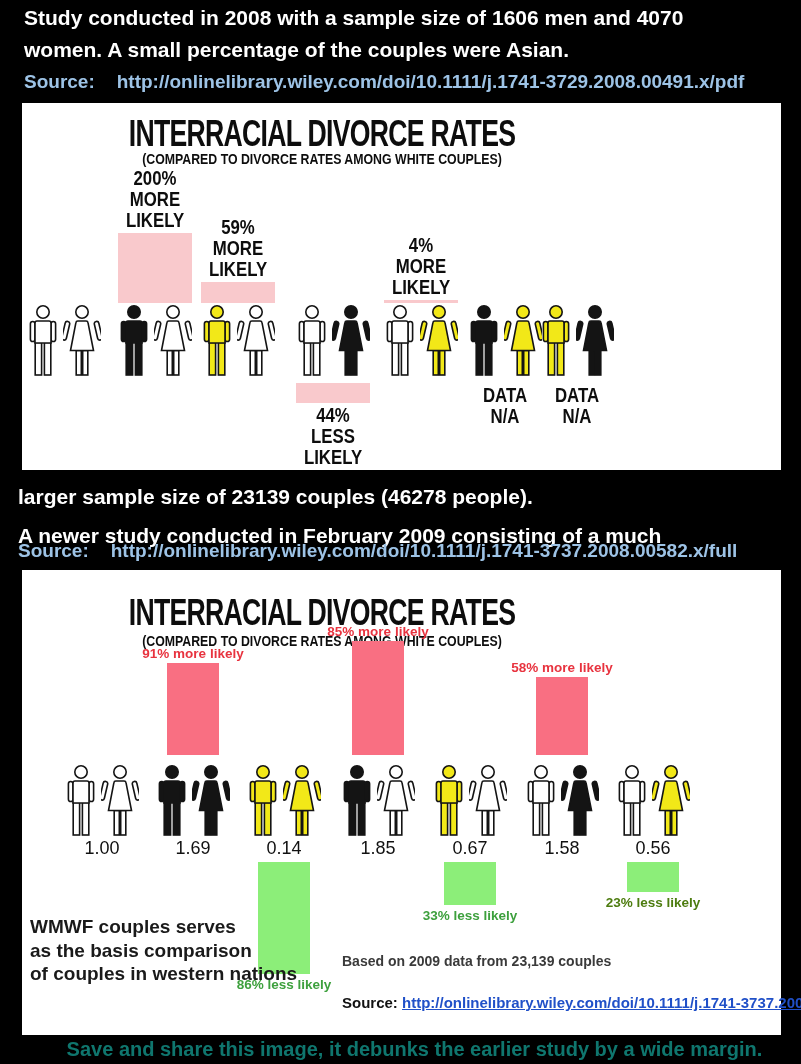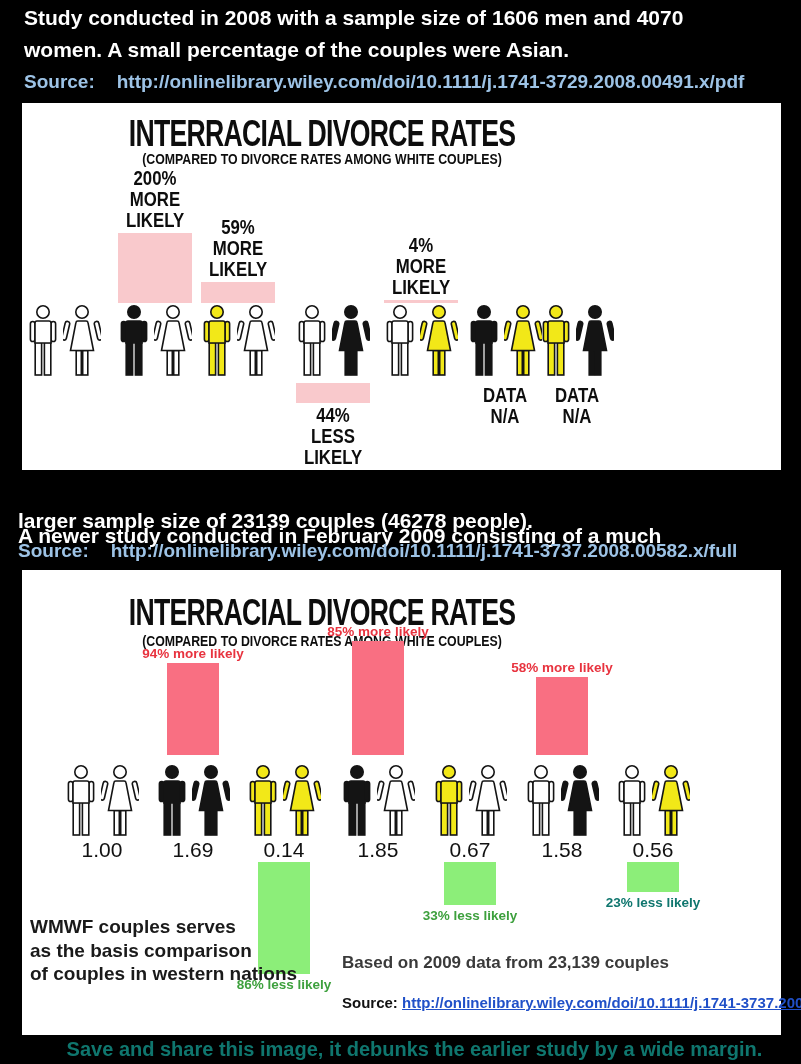--- a/index.html
+++ b/index.html
@@ -31,25 +31,25 @@
   #panel2 .chart-subtitle{top:63px;}
   
   .couple{position:absolute;display:flex;align-items:flex-end;gap:4px;height:74px;}
   .bar{position:absolute;}
   .c1-label{
     position:absolute;width:84px;text-align:center;color:#0d0d0d;
     font-weight:bold;font-size:20px;line-height:21px;
     transform:scaleX(0.84);transform-origin:center;
   }
   .c1-label.na{width:64px;}
-  .value-label{position:absolute;width:74px;text-align:center;color:#111;font-size:21px;}
+  .value-label{position:absolute;width:74px;text-align:center;color:#111;font-size:18px;}
   .pct-label{position:absolute;font-size:13.5px;white-space:nowrap;transform:translateX(-50%);font-weight:bold;}
   
   .side-note{position:absolute;left:8px;top:345px;color:#1a1a1a;font-weight:bold;font-size:19px;line-height:23.5px;}
-  .note-2009{position:absolute;left:320px;top:383px;color:#3a3a3a;font-weight:bold;font-size:17px;white-space:nowrap;}
+  .note-2009{position:absolute;left:320px;top:383px;color:#3a3a3a;font-weight:bold;font-size:14px;white-space:nowrap;}
   .src2{position:absolute;left:320px;top:424px;color:#111;font-weight:bold;font-size:15px;white-space:nowrap;}
   .src2 a{font-weight:bold;text-decoration:underline;}
   .footer-line{position:absolute;left:0;top:1038px;width:801px;text-align:center;font-weight:bold;font-size:20px;white-space:nowrap;}
 </style>
 </head>
 <body>
 
 <div class="hdr-line" style="top:6px;">Study conducted in 2008 with a sample size of 1606 men and 4070</div>
 <div class="hdr-line" style="top:38px;">women. A small percentage of the couples were Asian.</div>
 <div class="source-row" id="src1" style="top: 71px; color: rgb(157, 195, 230);">
@@ -193,21 +193,21 @@
     <rect x="19.7" y="45.5" width="5.1" height="24.5" fill="#141414" stroke="#141414" stroke-width="1.6"></rect>
     <path d="M15 16 h8 a2 2 0 0 1 2 1.7 L30.5 45.5 h-23 L12.9 17.7 A2 2 0 0 1 15 16 Z" fill="#141414" stroke="#141414" stroke-width="1.6"></path>
     <circle cx="19" cy="7" r="6.2" fill="#141414" stroke="#141414" stroke-width="1.6"></circle>
   </svg>
       </div>
       <div class="c1-label na" style="left: 523px; top: 282px;">DATA N/A</div>
     </div>
 </div>
 
 <div class="hdr-line mid" style="top:477px;margin-top:47px;">A newer study conducted in February 2009 consisting of a much</div>
-<div class="hdr-line mid" style="top:509px;">larger sample size of 23139 couples (46278 people).</div>
+<div class="hdr-line mid" style="top:485px;">larger sample size of 23139 couples (46278 people).</div>
 <div class="source-row mid" id="src2row" style="top: 540px; color: rgb(157, 195, 230);">
   <span class="src-label">Source:</span><span>http://onlinelibrary.wiley.com/doi/10.1111/j.1741-3737.2008.00582.x/full</span>
 </div>
 
 <div class="panel" id="panel2">
   <div class="chart-title">INTERRACIAL DIVORCE RATES</div>
   <div class="chart-subtitle">(COMPARED TO DIVORCE RATES AMONG WHITE COUPLES)</div>
   <div id="chart2-body">
       <div class="couple" style="left: 43px; top: 193px;">
         <svg width="32" height="72" viewBox="0 0 32 72">
@@ -241,21 +241,21 @@
     <rect x="2.5" y="16.5" width="4.6" height="19" rx="2.3" transform="rotate(13 4.8 17)" fill="#141414" stroke="#141414" stroke-width="1.6"></rect>
     <rect x="30.9" y="16.5" width="4.6" height="19" rx="2.3" transform="rotate(-13 33.2 17)" fill="#141414" stroke="#141414" stroke-width="1.6"></rect>
     <rect x="13.2" y="45.5" width="5.1" height="24.5" fill="#141414" stroke="#141414" stroke-width="1.6"></rect>
     <rect x="19.7" y="45.5" width="5.1" height="24.5" fill="#141414" stroke="#141414" stroke-width="1.6"></rect>
     <path d="M15 16 h8 a2 2 0 0 1 2 1.7 L30.5 45.5 h-23 L12.9 17.7 A2 2 0 0 1 15 16 Z" fill="#141414" stroke="#141414" stroke-width="1.6"></path>
     <circle cx="19" cy="7" r="6.2" fill="#141414" stroke="#141414" stroke-width="1.6"></circle>
   </svg>
       </div>
       <div class="value-label" style="left: 134px; top: 268px;">1.69</div>
       <div class="bar" style="left: 145px; top: 93px; width: 52px; height: 92px; background: rgb(249, 111, 130);"></div>
-      <div class="pct-label" style="left: 171px; top: 76px; color: rgb(232, 51, 63);">94% more likely</div>
+      <div class="pct-label" style="left: 171px; top: 76px; color: rgb(232, 51, 63);">91% more likely</div>
       <div class="couple" style="left: 225px; top: 193px;">
         <svg width="32" height="72" viewBox="0 0 32 72">
     <rect x="3.4" y="16.5" width="4.6" height="20" rx="2.3" fill="#f2e818" stroke="#141414" stroke-width="1.6"></rect>
     <rect x="24" y="16.5" width="4.6" height="20" rx="2.3" fill="#f2e818" stroke="#141414" stroke-width="1.6"></rect>
     <rect x="8.2" y="37.5" width="6.4" height="32.5" fill="#f2e818" stroke="#141414" stroke-width="1.6"></rect>
     <rect x="17.4" y="37.5" width="6.4" height="32.5" fill="#f2e818" stroke="#141414" stroke-width="1.6"></rect>
     <path d="M10 16 h12 a2 2 0 0 1 2 2 V38 H8 V18 a2 2 0 0 1 2 -2 Z" fill="#f2e818" stroke="#141414" stroke-width="1.6"></path>
     <circle cx="16" cy="7" r="6.2" fill="#f2e818" stroke="#141414" stroke-width="1.6"></circle>
   </svg>
         <svg width="38" height="72" viewBox="0 0 38 72">
@@ -346,21 +346,21 @@
     <rect x="2.5" y="16.5" width="4.6" height="19" rx="2.3" transform="rotate(13 4.8 17)" fill="#f2e818" stroke="#141414" stroke-width="1.6"></rect>
     <rect x="30.9" y="16.5" width="4.6" height="19" rx="2.3" transform="rotate(-13 33.2 17)" fill="#f2e818" stroke="#141414" stroke-width="1.6"></rect>
     <rect x="13.2" y="45.5" width="5.1" height="24.5" fill="#f2e818" stroke="#141414" stroke-width="1.6"></rect>
     <rect x="19.7" y="45.5" width="5.1" height="24.5" fill="#f2e818" stroke="#141414" stroke-width="1.6"></rect>
     <path d="M15 16 h8 a2 2 0 0 1 2 1.7 L30.5 45.5 h-23 L12.9 17.7 A2 2 0 0 1 15 16 Z" fill="#f2e818" stroke="#141414" stroke-width="1.6"></path>
     <circle cx="19" cy="7" r="6.2" fill="#f2e818" stroke="#141414" stroke-width="1.6"></circle>
   </svg>
       </div>
       <div class="value-label" style="left: 594px; top: 268px;">0.56</div>
       <div class="bar" style="left: 605px; top: 292px; width: 52px; height: 30px; background: rgb(140, 238, 121);"></div>
-      <div class="pct-label" style="left: 631px; top: 325px; color: #0f766e;">23% less likely</div>
+      <div class="pct-label" style="left: 631px; top: 325px; color: #4d7c0f;">23% less likely</div>
     </div>
 
   <div class="side-note">
     <div>WMWF couples serves</div>
     <div>as the basis comparison</div>
     <div>of couples in western nations</div>
   </div>
 
   <div class="note-2009">Based on 2009 data from 23,139 couples</div>
 

